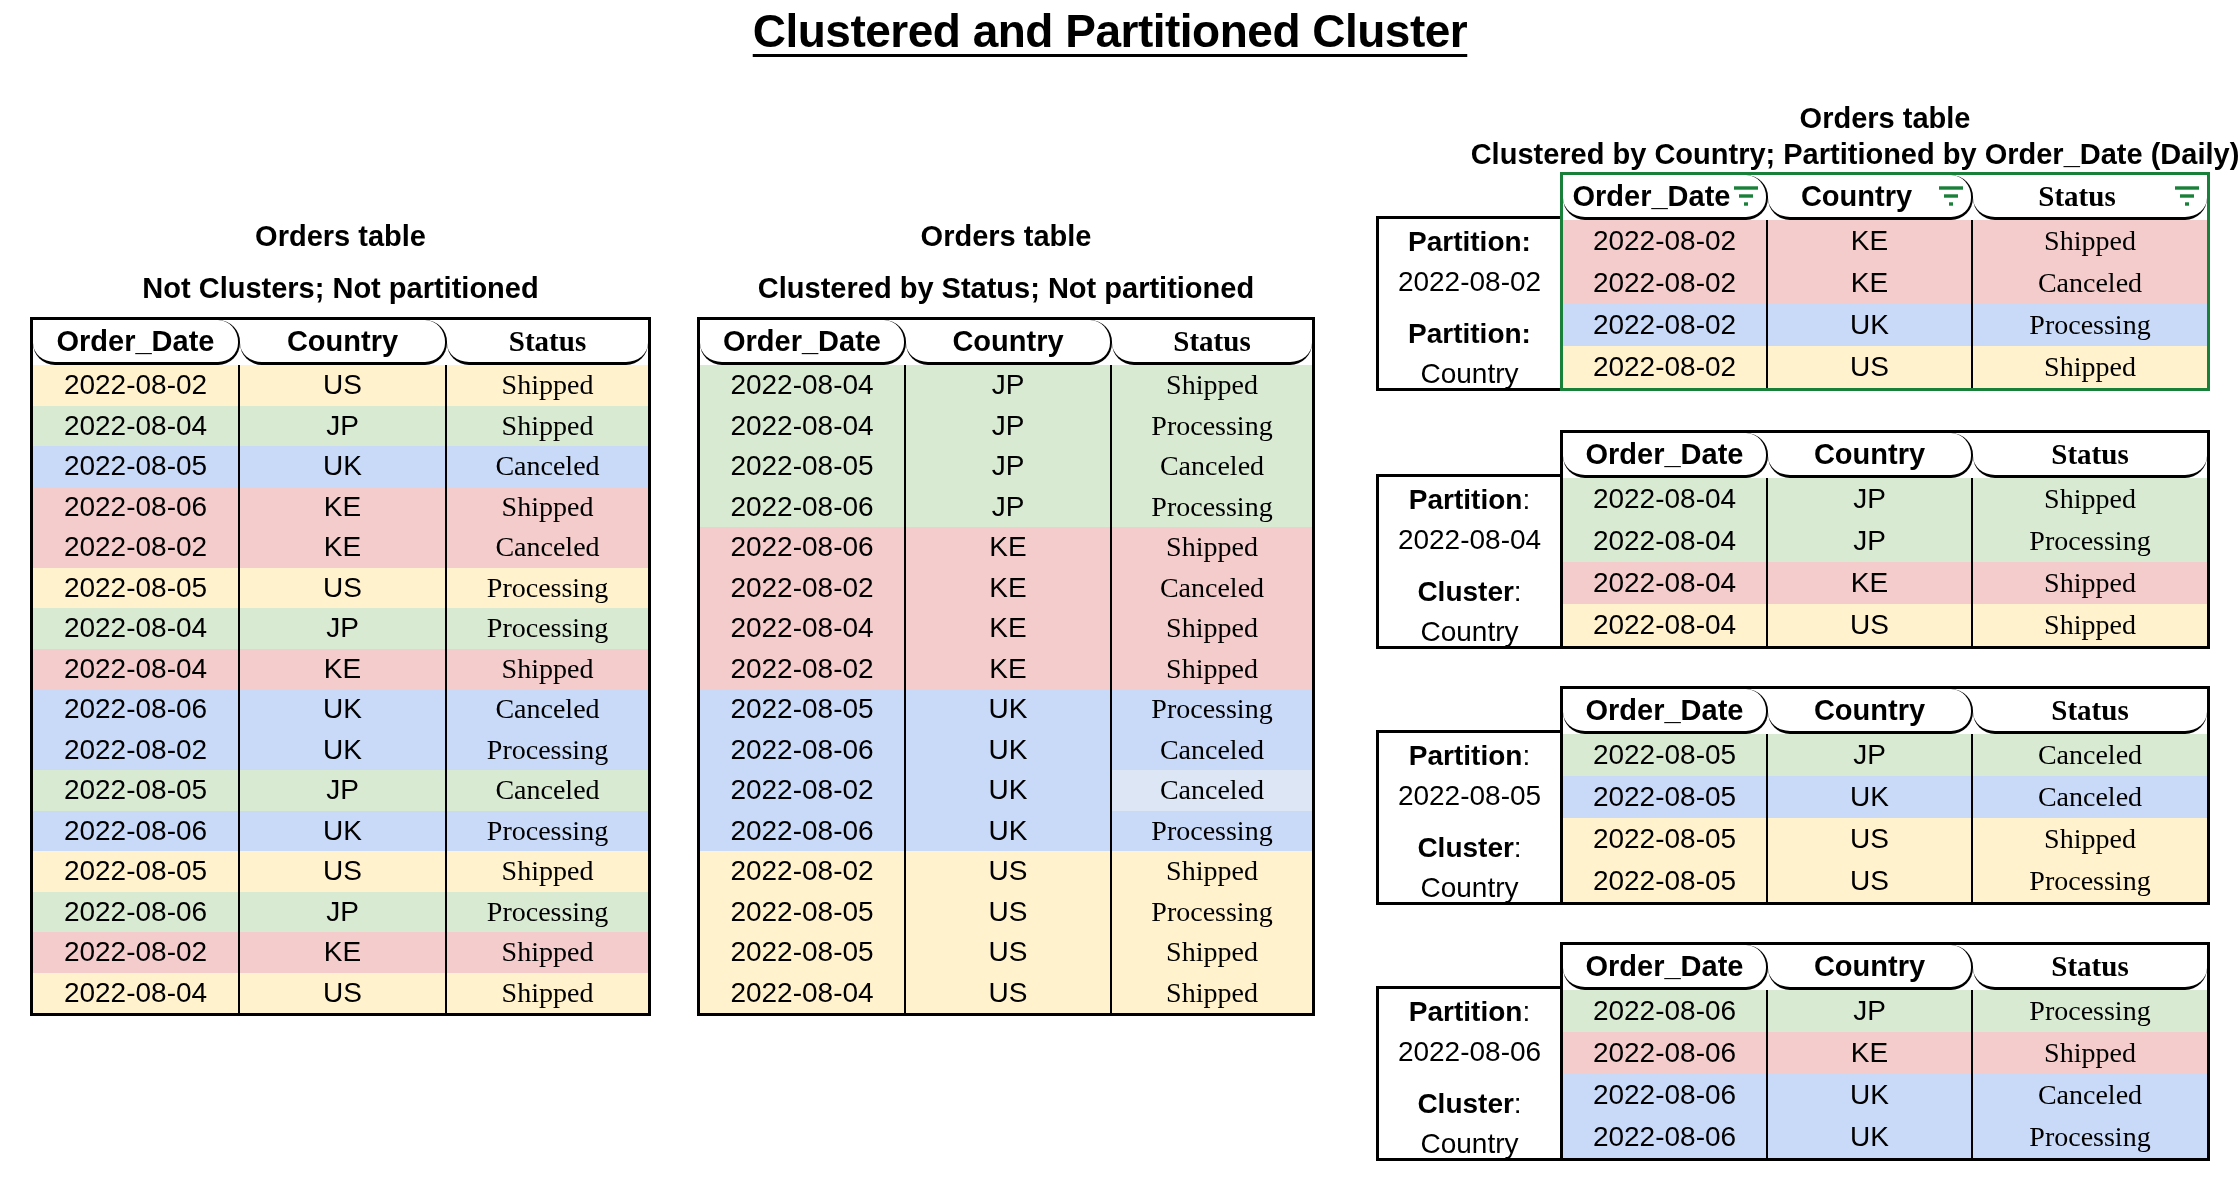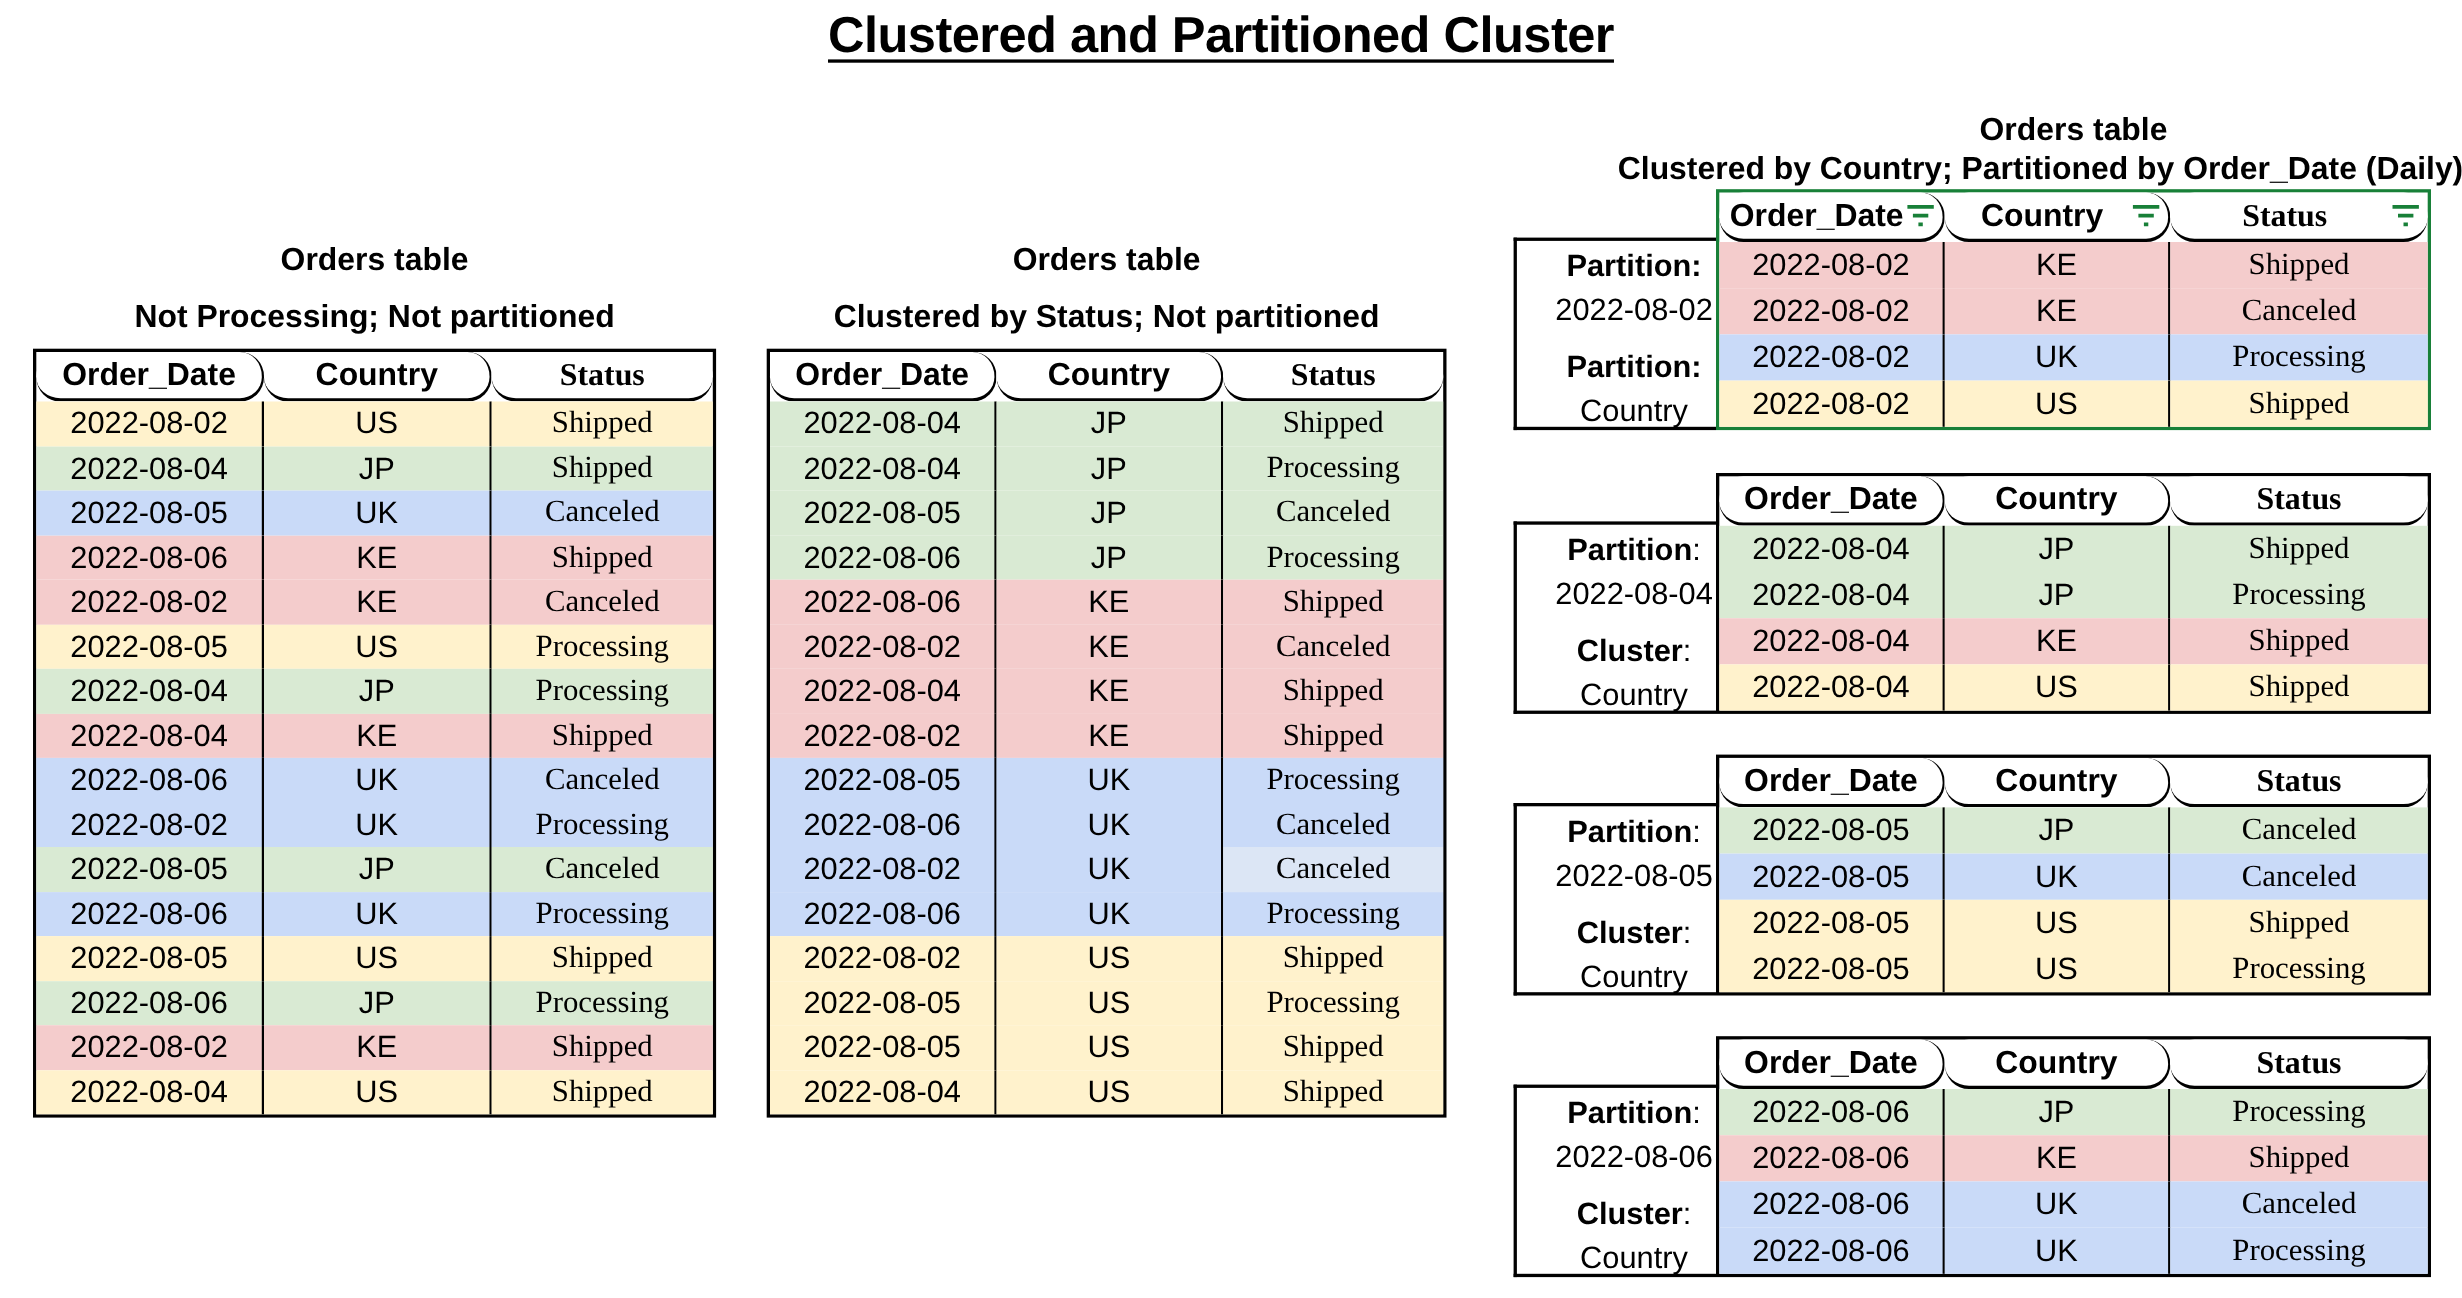--- a/index.html
+++ b/index.html
@@ -48,32 +48,32 @@
   .cell.last{border-right:none;font-family:Liberation Serif, serif;}
   .hcell{font-weight:bold;font-size:29px;border-bottom:3px solid #000;background:#fff;border-radius:22px;}
   .hcell.with-icon{padding-right:26px;}
   .filter-icon{position:absolute;right:7px;top:50%;transform:translateY(-50%);}
 
   .label-box{
     position:absolute;left:1376px;width:184px;height:175px;box-sizing:border-box;
     border:3px solid #000;border-right:none;background:#fff;
   }
   .label-line{
-    position:absolute;left:16px;width:100%;text-align:center;
+    position:absolute;left:0;width:100%;text-align:center;
     font-size:28px;line-height:30px;white-space:nowrap;
   }
   .label-line b{font-weight:bold;}
 </style>
 </head>
 <body>
 
 <div class="main-title">Clustered and Partitioned Cluster</div>
 
 <div id="left-title1" class="tbl-title">Orders table</div>
-<div id="left-title2" class="tbl-title">Not Processing; Not partitioned</div>
+<div id="left-title2" class="tbl-title">Not Clusters; Not partitioned</div>
 <div id="left-table" class="big-table">
     <div class="cell hcell">Order_Date</div>
     <div class="cell hcell">Country</div>
     <div class="cell hcell last">Status</div>
     <div class="cell" style="background: rgb(255, 242, 204);">2022-08-02</div>
     <div class="cell" style="background: rgb(255, 242, 204);">US</div>
     <div class="cell last" style="background: rgb(255, 242, 204);">Shipped</div>
     <div class="cell" style="background: rgb(217, 234, 211);">2022-08-04</div>
     <div class="cell" style="background: rgb(217, 234, 211);">JP</div>
     <div class="cell last" style="background: rgb(217, 234, 211);">Shipped</div>

